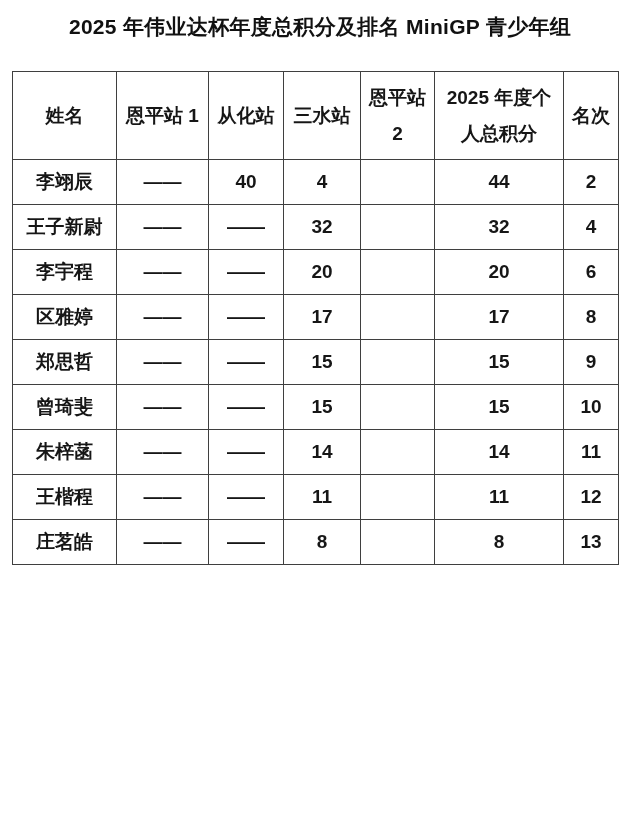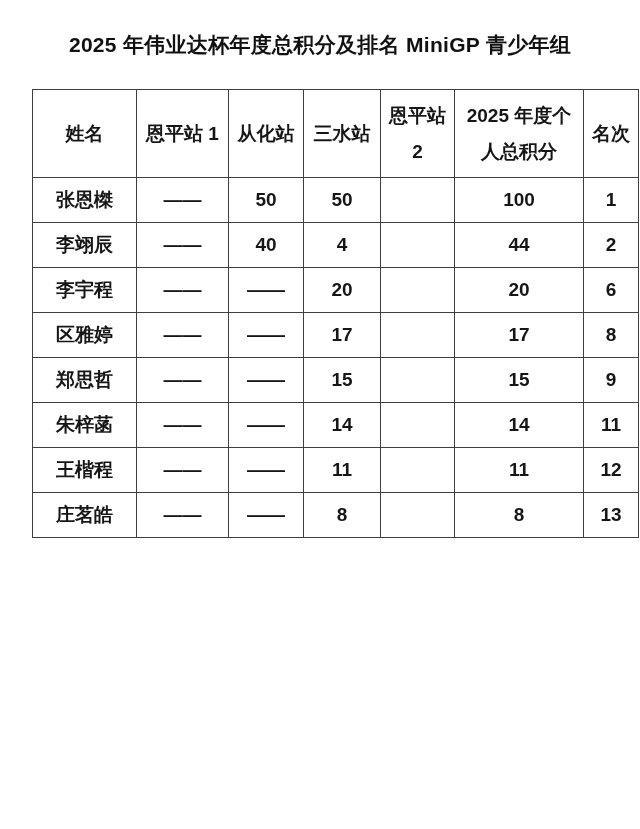--- a/index.html
+++ b/index.html
@@ -14,32 +14,32 @@
     color: #161616;
     overflow: hidden;
   }
   .page {
     width: 640px;
     height: 829px;
     background: #ffffff;
   }
   .title {
     margin: 0;
-    padding-top: 31px;
+    padding-top: 13px;
     text-align: center;
     font-size: 21px;
     font-weight: bold;
     letter-spacing: 0.3px;
     color: #111111;
   }
   table.points {
     border-collapse: collapse;
     table-layout: fixed;
     width: 606px;
-    margin: 30px 0 0 32px;
+    margin: 30px 0 0 12px;
     background: #ffffff;
   }
   table.points th,
   table.points td {
     border: 1px solid #3f3f3f;
     text-align: center;
     vertical-align: middle;
     font-size: 19px;
     font-weight: bold;
     color: #161616;
@@ -85,36 +85,36 @@
           <th>恩平站 1</th>
           <th>从化站</th>
           <th>三水站</th>
           <th>恩平站 2</th>
           <th>2025 年度个人总积分</th>
           <th>名次</th>
         </tr>
     </thead>
     <tbody id="body-rows">
         <tr>
-          <td>张恩榤</td>
-          <td>——</td>
-          <td>50</td>
-          <td>50</td>
-          <td></td>
-          <td>100</td>
-          <td>1</td>
-        </tr>
-        <tr>
           <td>李翊辰</td>
           <td>——</td>
           <td>40</td>
           <td>4</td>
           <td></td>
           <td>44</td>
           <td>2</td>
+        </tr>
+        <tr>
+          <td>王子新尉</td>
+          <td>——</td>
+          <td>——</td>
+          <td>32</td>
+          <td></td>
+          <td>32</td>
+          <td>4</td>
         </tr>
         <tr>
           <td>李宇程</td>
           <td>——</td>
           <td>——</td>
           <td>20</td>
           <td></td>
           <td>20</td>
           <td>6</td>
         </tr>
@@ -128,20 +128,29 @@
           <td>8</td>
         </tr>
         <tr>
           <td>郑思哲</td>
           <td>——</td>
           <td>——</td>
           <td>15</td>
           <td></td>
           <td>15</td>
           <td>9</td>
+        </tr>
+        <tr>
+          <td>曾琦斐</td>
+          <td>——</td>
+          <td>——</td>
+          <td>15</td>
+          <td></td>
+          <td>15</td>
+          <td>10</td>
         </tr>
         <tr>
           <td>朱梓菡</td>
           <td>——</td>
           <td>——</td>
           <td>14</td>
           <td></td>
           <td>14</td>
           <td>11</td>
         </tr>

